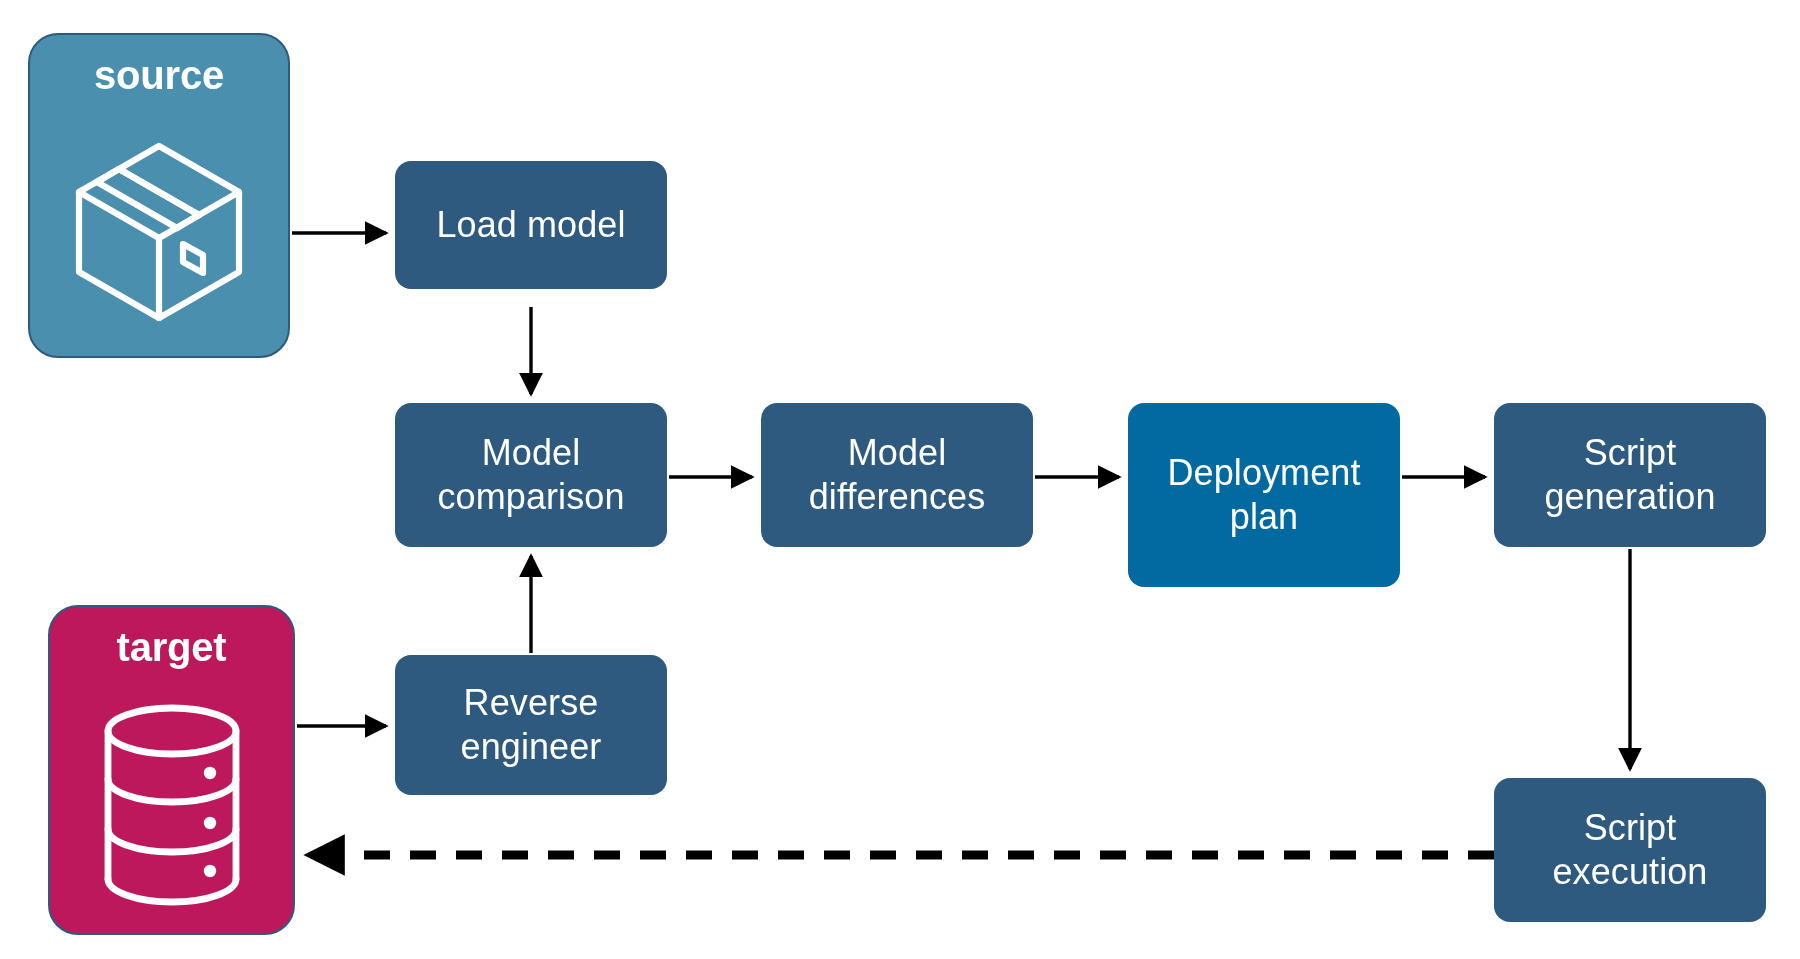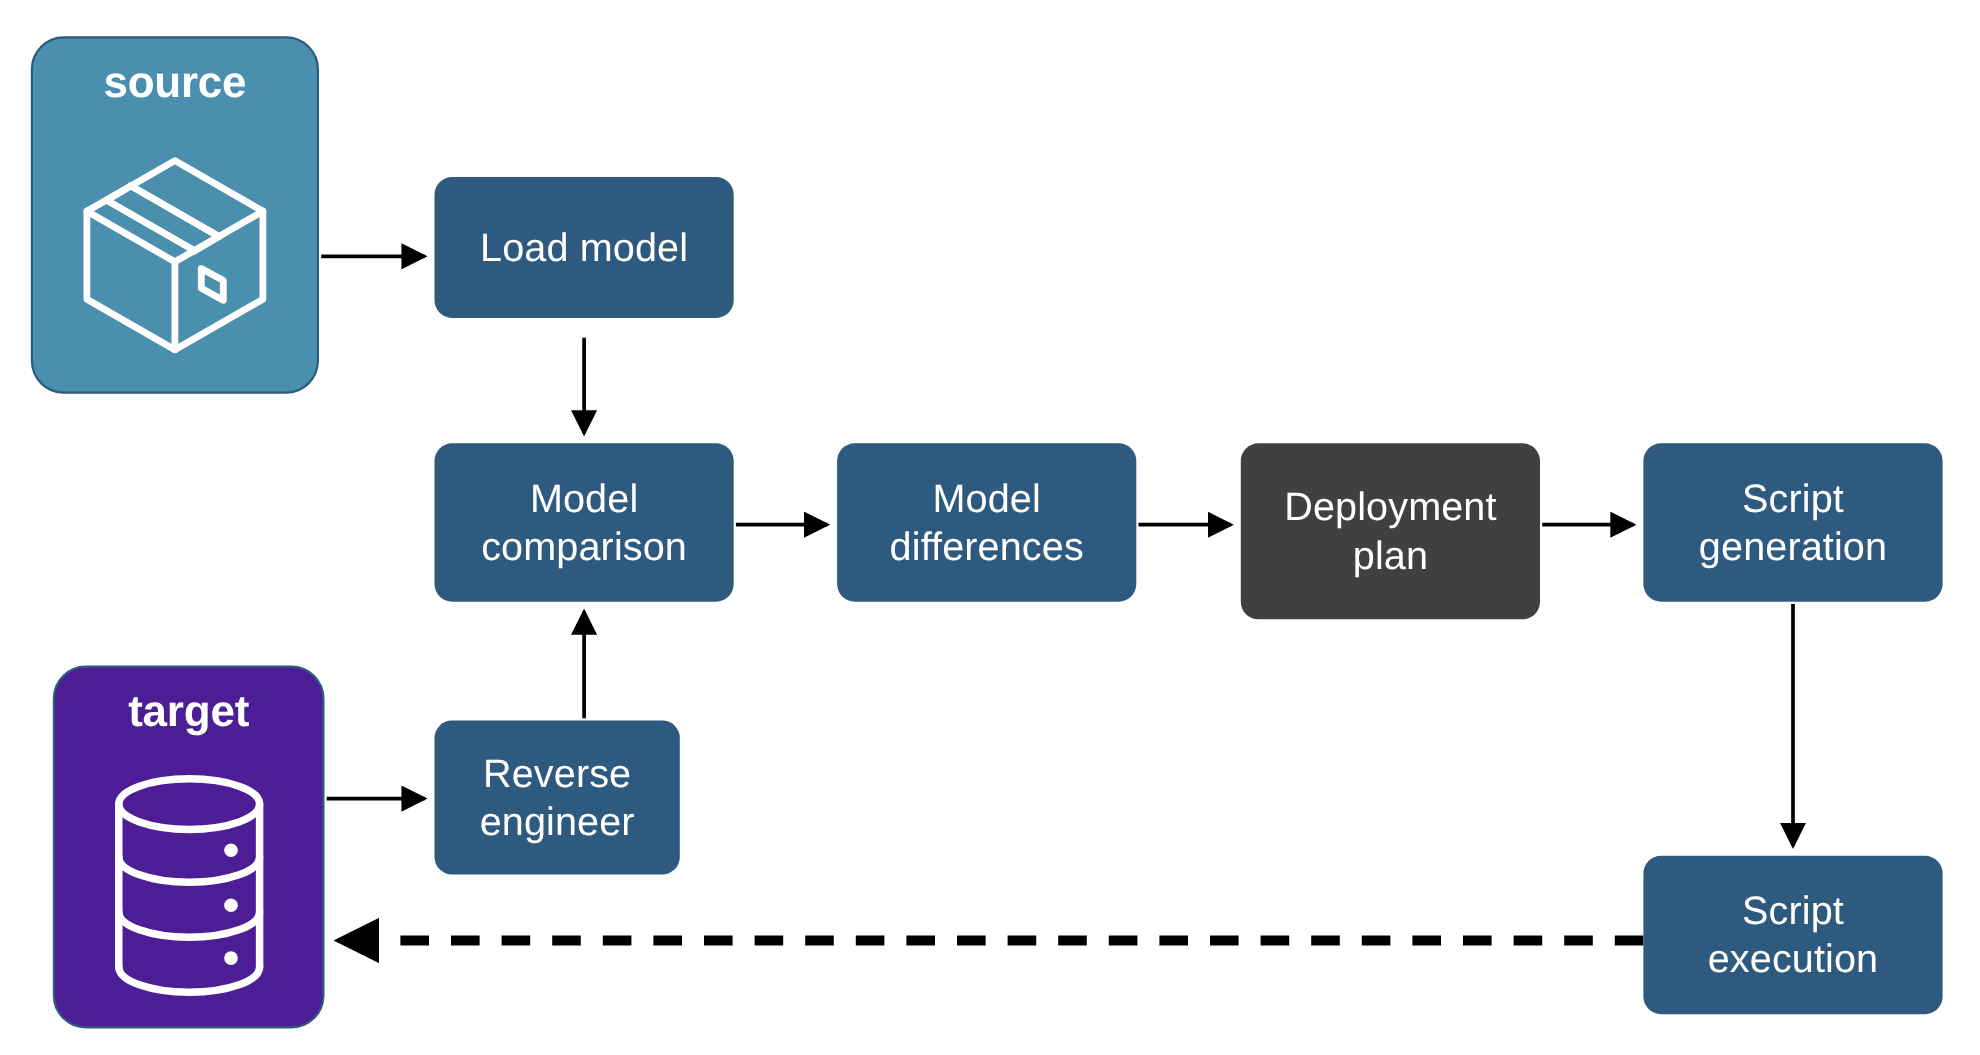--- a/index.html
+++ b/index.html
@@ -133,21 +133,21 @@
         <path d="M30 19.5 L70 42.5"></path>
         <path d="M19 26 L59 49"></path>
         <path d="M30 19.5 L19 26"></path>
         <path d="M70 42.5 L59 49"></path>
 
         <path d="M62 57 L72 62.5 L72 71.5 L62 66 Z"></path>
       </svg>
     </div>
   </div>
 
-  <div class="node endpoint" id="node-target" style="left: 48px; top: 605px; width: 247px; height: 330px; background: #4c1d95; border-color: rgb(45, 90, 126); color: rgb(255, 255, 255);">
+  <div class="node endpoint" id="node-target" style="left: 48px; top: 605px; width: 247px; height: 330px; background: #be185d; border-color: rgb(45, 90, 126); color: rgb(255, 255, 255);">
     <div class="ep-title">target</div>
     <div class="ep-icon">
       <svg width="172" height="208" viewBox="0 0 86 104" fill="none" stroke="#ffffff" stroke-width="3.4" stroke-linejoin="round" stroke-linecap="round">
 
         <ellipse cx="43" cy="15" rx="32" ry="11.5"></ellipse>
 
         <path d="M11 15 L11 89"></path>
         <path d="M75 15 L75 89"></path>
 
         <path d="M11 89 A32 11.5 0 0 0 75 89"></path>
@@ -167,29 +167,29 @@
   </div>
 
   <div class="node process" id="node-model-comparison" style="left: 395px; top: 403px; width: 272px; height: 144px; background: rgb(45, 90, 126); color: rgb(255, 255, 255);">
     <span class="label">Model<br>comparison</span>
   </div>
 
   <div class="node process" id="node-model-differences" style="left: 761px; top: 403px; width: 272px; height: 144px; background: rgb(45, 90, 126); color: rgb(255, 255, 255);">
     <span class="label">Model<br>differences</span>
   </div>
 
-  <div class="node process" id="node-deployment-plan" style="left: 1128px; top: 403px; width: 272px; height: 160px; background: #404040; color: rgb(255, 255, 255);">
+  <div class="node process" id="node-deployment-plan" style="left: 1128px; top: 403px; width: 272px; height: 184px; background: #0369a1; color: rgb(255, 255, 255);">
     <span class="label">Deployment<br>plan</span>
   </div>
 
   <div class="node process" id="node-script-generation" style="left: 1494px; top: 403px; width: 272px; height: 144px; background: rgb(45, 90, 126); color: rgb(255, 255, 255);">
     <span class="label">Script<br>generation</span>
   </div>
 
-  <div class="node process" id="node-reverse-engineer" style="left: 395px; top: 655px; width: 223px; height: 140px; background: rgb(45, 90, 126); color: rgb(255, 255, 255); justify-content: flex-end;">
+  <div class="node process" id="node-reverse-engineer" style="left: 395px; top: 655px; width: 272px; height: 140px; background: rgb(45, 90, 126); color: rgb(255, 255, 255); justify-content: flex-end;">
     <span class="label">Reverse<br>engineer</span>
   </div>
 
   <div class="node process" id="node-script-execution" style="left: 1494px; top: 778px; width: 272px; height: 144px; background: rgb(45, 90, 126); color: rgb(255, 255, 255);">
     <span class="label">Script<br>execution</span>
   </div>
 
 </div>
 
 </body></html>

